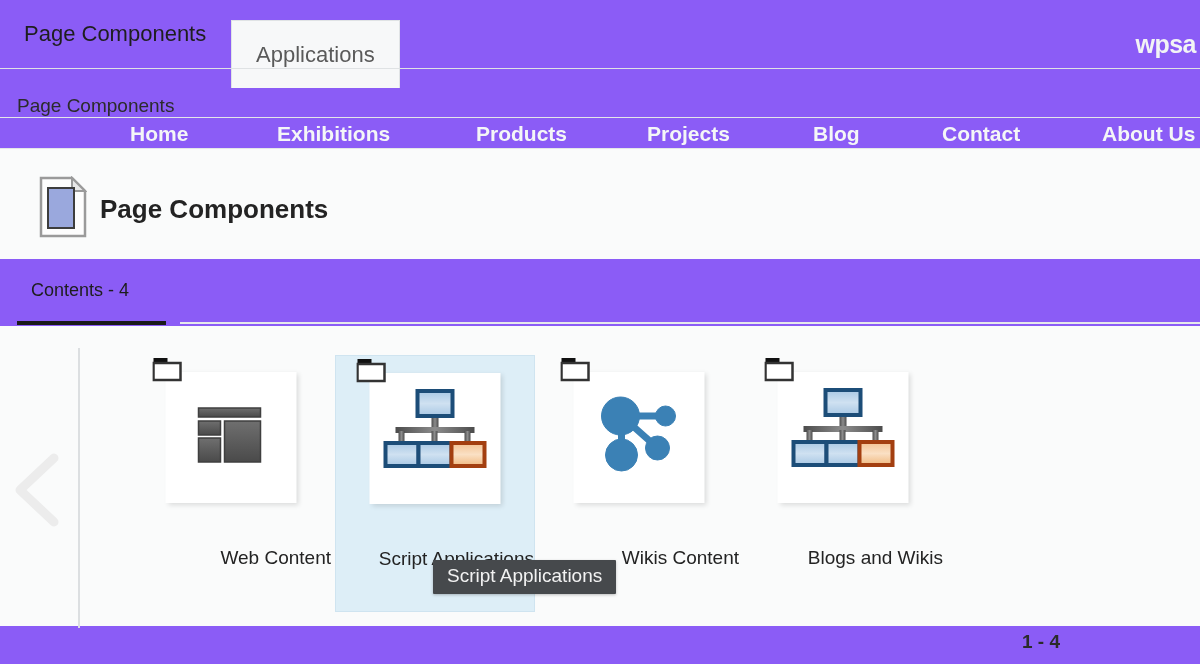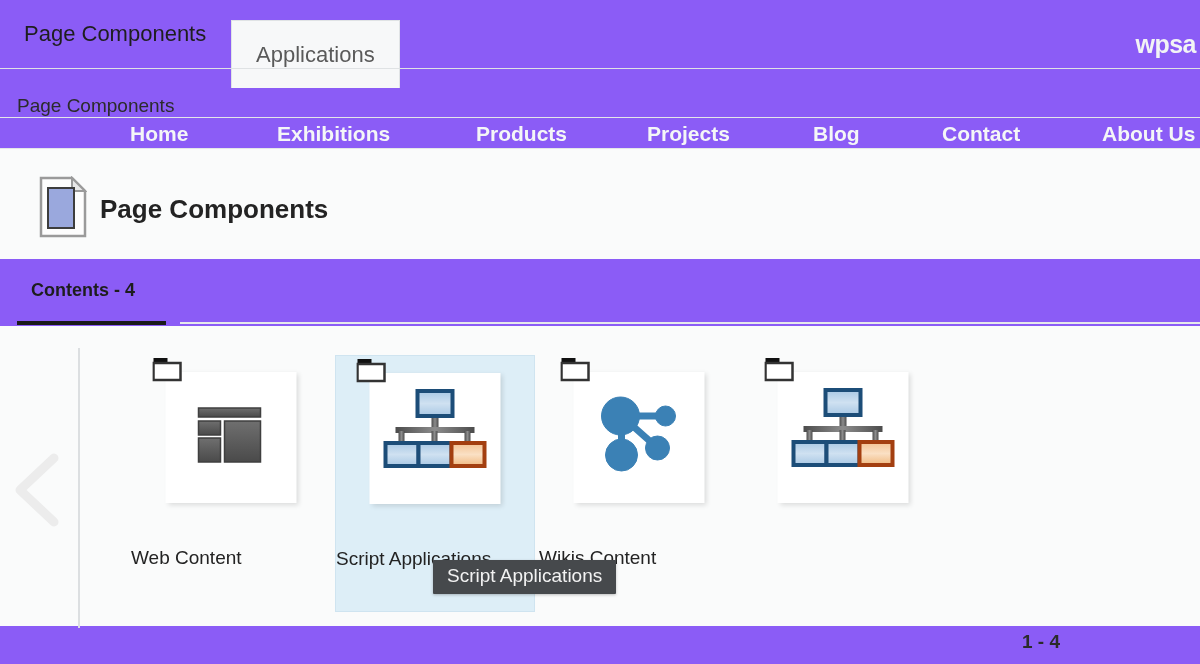--- a/index.html
+++ b/index.html
@@ -76,21 +76,21 @@
     position: absolute; left: 100px; top: 194px;
     font-size: 26px; font-weight: bold; color: #232323; white-space: nowrap;
   }
 
   
   .contents-tabrow {
     position: absolute; left: 0; top: 262px; width: 1200px; height: 64px;
   }
   .contents-tab {
     position: absolute; left: 31px; top: 18px;
-    font-size: 18px; font-weight: bold; color: #1d1d1d; white-space: nowrap;
+    font-size: 18px; font-weight: normal; color: #1d1d1d; white-space: nowrap;
     cursor: pointer;
   }
   .contents-tab-underline {
     position: absolute; left: 17px; top: 321px; width: 149px; height: 4px;
     background: #1a1a1a;
   }
   .contents-rule {
     position: absolute; left: 180px; top: 322px; width: 1020px; height: 2px;
     background: #e6e9ea;
   }
@@ -121,21 +121,21 @@
   .thumb {
     position: absolute; left: 50%; top: 17px; transform: translateX(-50%);
     width: 131px; height: 131px; background: #ffffff;
     box-shadow: 2px 2px 5px rgba(0,0,0,0.13);
   }
   .foldertab {
     position: absolute; left: -13px; top: -14px; width: 30px; height: 24px;
   }
   .tile-label {
     position: absolute; left: 0; right: 0; top: 192px;
-    text-align: left; font-size: 19px; color: #232323; white-space: nowrap;
+    text-align: right; font-size: 19px; color: #232323; white-space: nowrap;
   }
 
   .tooltip {
     position: absolute; left: 433px; top: 560px;
     background: #46494c; color: #f2f2f2;
     font-size: 19px; padding: 5px 14px 7px 14px;
     white-space: nowrap; border-radius: 1px;
     box-shadow: 0 1px 3px rgba(0,0,0,0.25);
   }
 </style>
@@ -299,19 +299,20 @@
         <rect x="49" y="70" width="33" height="23" fill="url(#nb)" stroke="#1c4d78" stroke-width="4"></rect>
         <rect x="82" y="70" width="33" height="23" fill="url(#no)" stroke="#a33f10" stroke-width="4"></rect>
       </svg>
       <div class="foldertab">
         <svg width="30" height="24" viewBox="0 0 30 24">
           <rect x="1" y="0" width="14" height="7" fill="#111"></rect>
           <rect x="1" y="5" width="27" height="17" fill="#fff" stroke="#333" stroke-width="2.5"></rect>
         </svg>
       </div>
     </div>
+    <div class="tile-label">Blogs and Wikis</div>
   </div>
 
   <div class="tooltip">Script Applications</div>
 
   <div class="pagecount">1 - 4</div>
 
 </div>
 
 </body></html>

